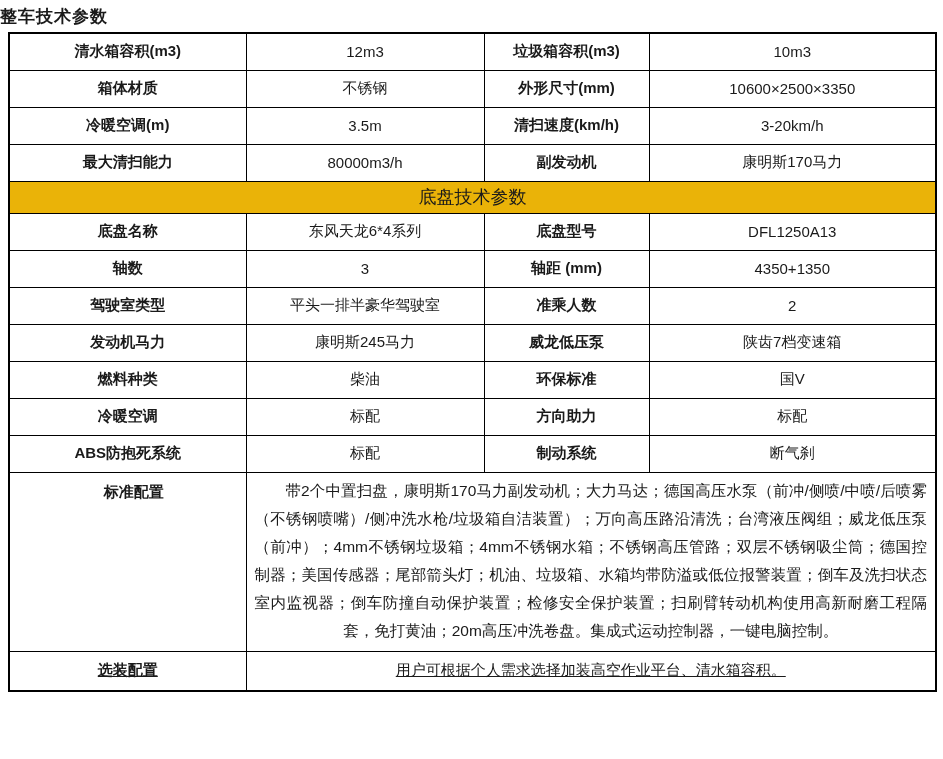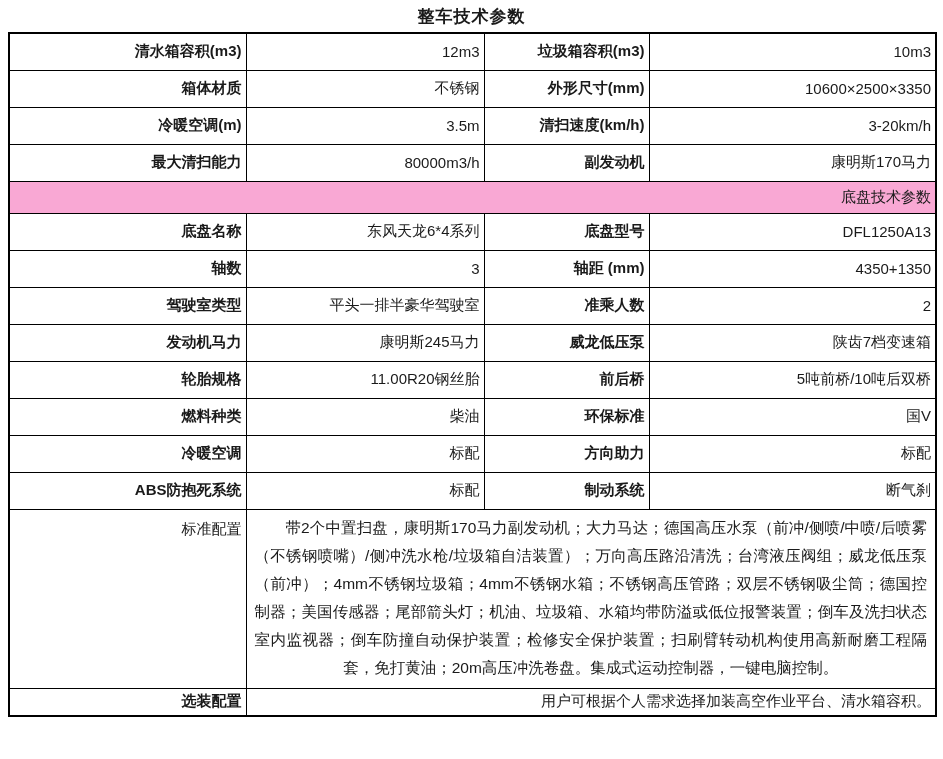--- a/index.html
+++ b/index.html
@@ -7,71 +7,71 @@
     padding: 0;
     background: #ffffff;
     font-family: "Liberation Sans", "DejaVu Sans", sans-serif;
     color: #1a1a1a;
   }
   .page {
     width: 943px;
     background: #ffffff;
   }
   .page-title {
-    text-align: center;
+    text-align: left;
     font-weight: bold;
     font-size: 17px;
     padding: 5px 0 4px 0;
     letter-spacing: 1px;
   }
   table.spec-table {
     border-collapse: collapse;
     table-layout: fixed;
     width: 927px;
     margin: 0 8px;
     border: 2px solid #000;
   }
   col.c1 { width: 237px; }
   col.c2 { width: 238px; }
   col.c3 { width: 165px; }
   col.c4 { width: 287px; }
   td {
     border: 1px solid #000;
-    text-align: right;
+    text-align: center;
     vertical-align: middle;
     font-size: 15px;
     padding: 2px 4px;
     overflow: hidden;
   }
   tr.spec-row { height: 37px; }
   td.label-cell { font-weight: bold; }
   tr.section-bar-row { height: 32px; }
   td.section-bar {
-    background: #f9a8d4;
+    background: #eab308;
     font-weight: normal;
-    font-size: 15px;
+    font-size: 18px;
   }
   tr.std-config-row { height: 175px; }
   td.config-label {
-    font-weight: normal;
+    font-weight: bold;
     vertical-align: top;
     padding-top: 10px;
     padding-left: 16px;
   }
   td.config-text {
     text-align: justify;
     text-align-last: center;
     -moz-text-align-last: center;
     text-indent: 2em;
     line-height: 28px;
     font-size: 15.5px;
     padding: 4px 8px 6px 8px;
     vertical-align: top;
   }
-  tr.opt-config-row { height: 28px; }
+  tr.opt-config-row { height: 40px; text-decoration: underline; }
 </style>
 </head>
 <body>
 
 <div class="page">
 
   <div class="page-title">整车技术参数</div>
 
   <table class="spec-table">
     <colgroup>
@@ -129,26 +129,20 @@
         <td class="label-cell">准乘人数</td>
         <td>2</td>
       </tr>
       <tr class="spec-row">
         <td class="label-cell">发动机马力</td>
         <td>康明斯245马力</td>
         <td class="label-cell">威龙低压泵</td>
         <td>陕齿7档变速箱</td>
       </tr>
       <tr class="spec-row">
-        <td class="label-cell">轮胎规格</td>
-        <td>11.00R20钢丝胎</td>
-        <td class="label-cell">前后桥</td>
-        <td>5吨前桥/10吨后双桥</td>
-      </tr>
-      <tr class="spec-row">
         <td class="label-cell">燃料种类</td>
         <td>柴油</td>
         <td class="label-cell">环保标准</td>
         <td>国V</td>
       </tr>
       <tr class="spec-row">
         <td class="label-cell">冷暖空调</td>
         <td>标配</td>
         <td class="label-cell">方向助力</td>
         <td>标配</td>

